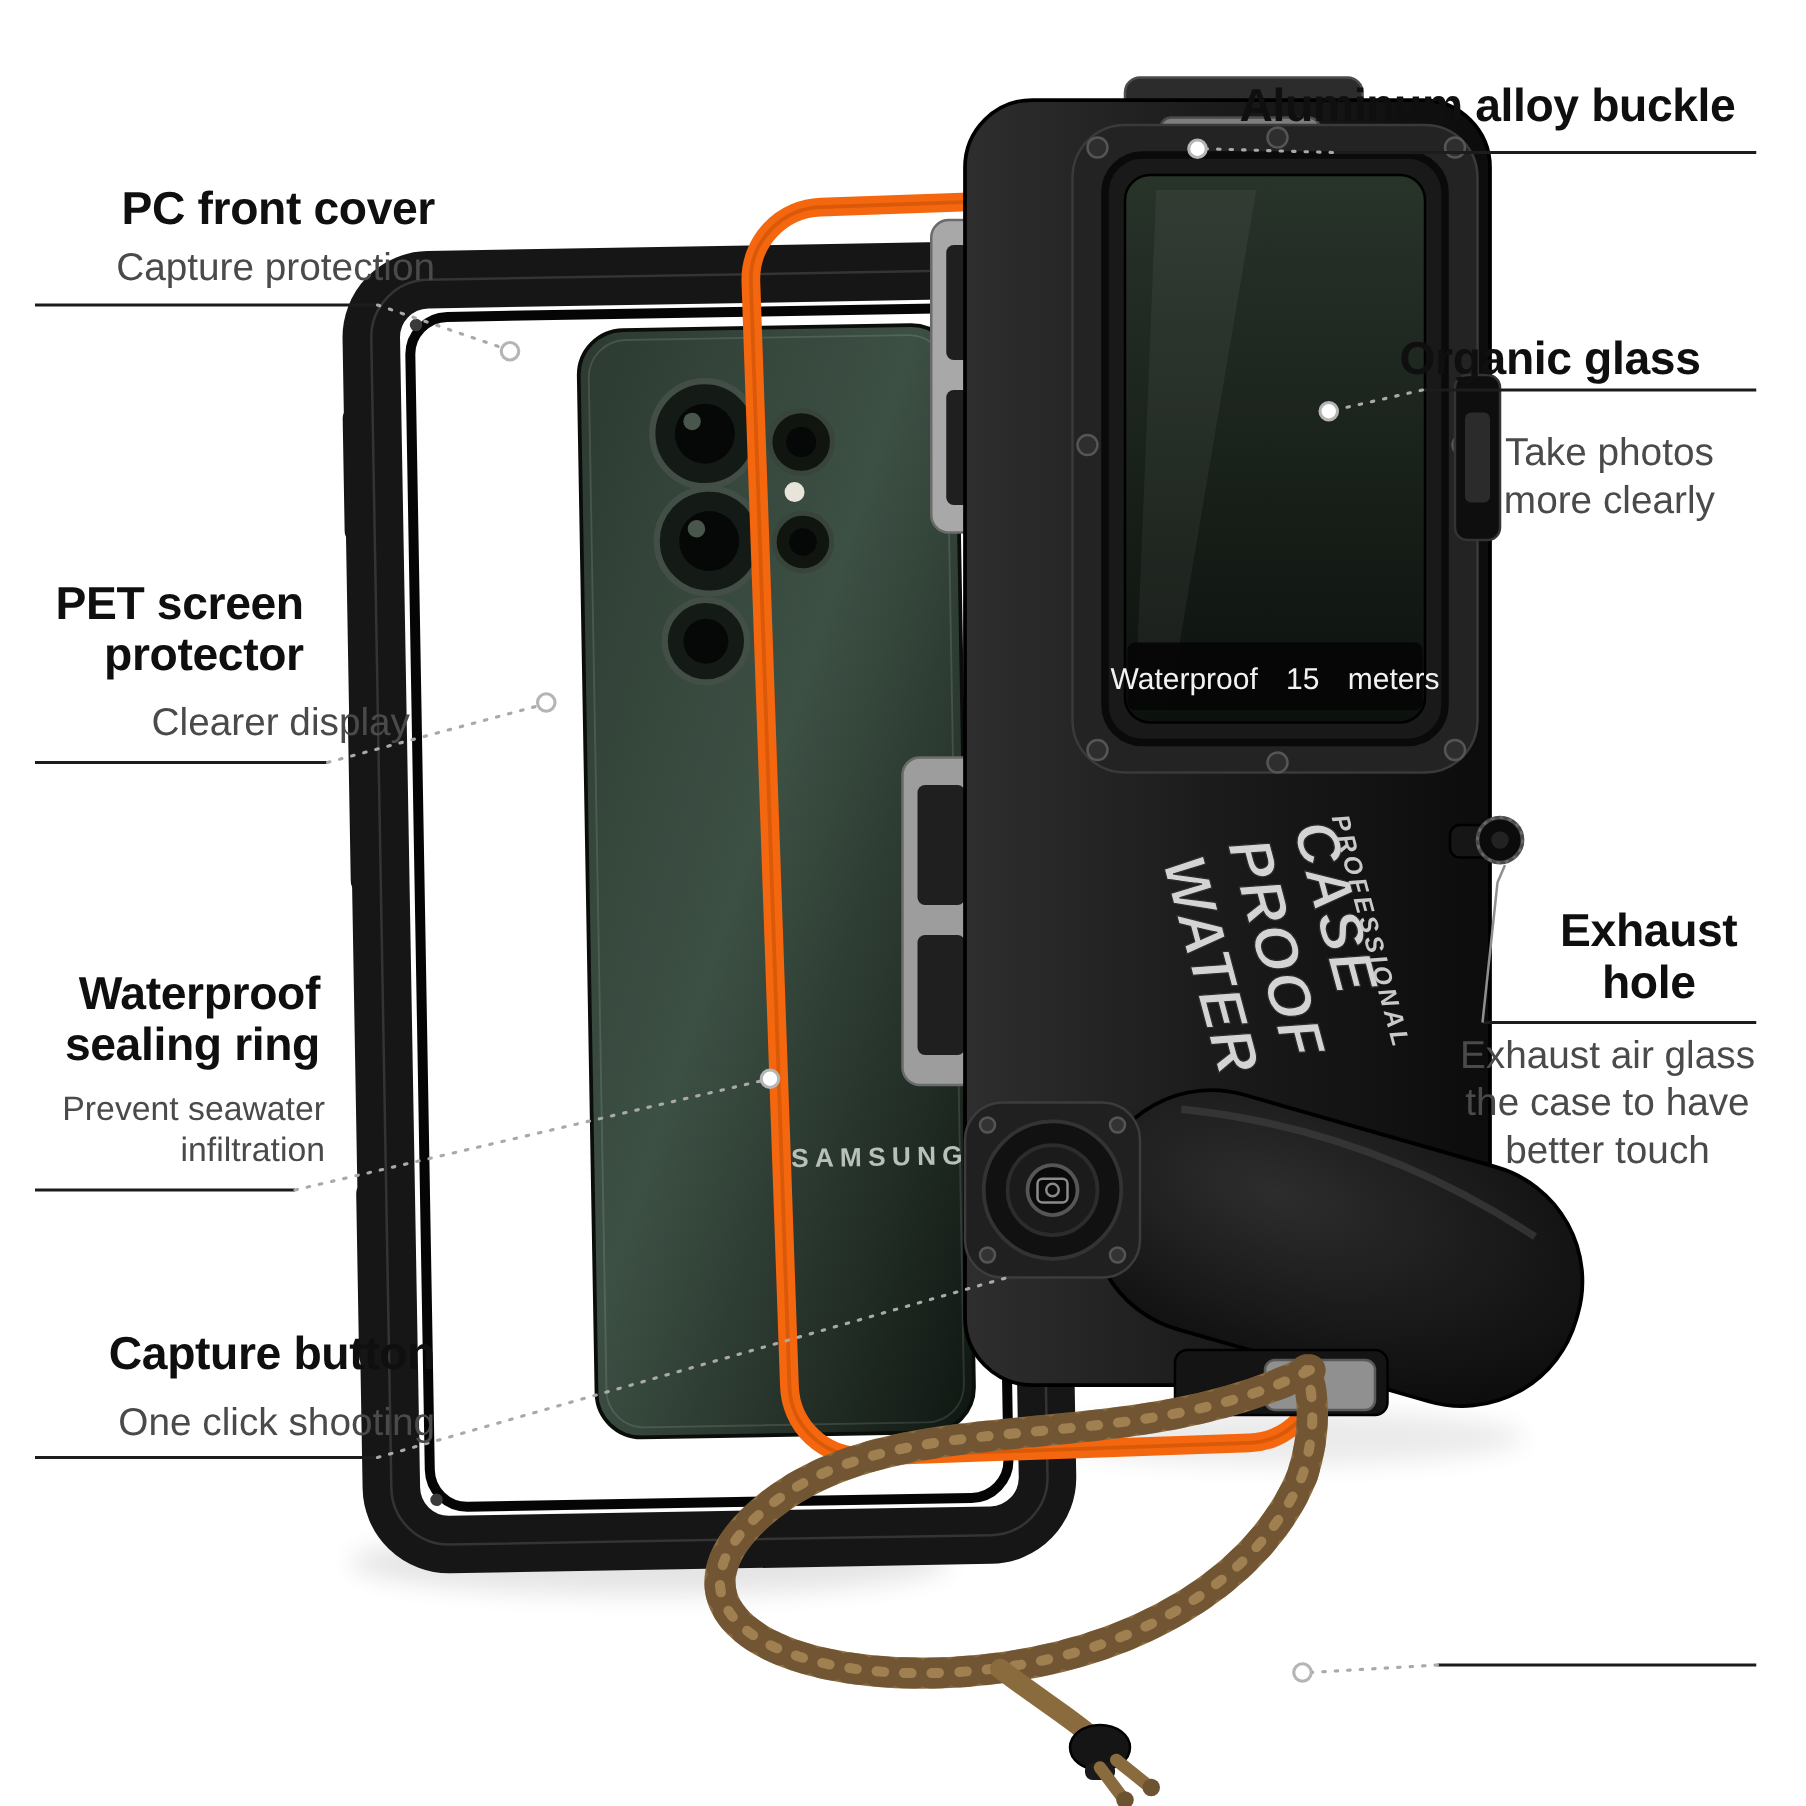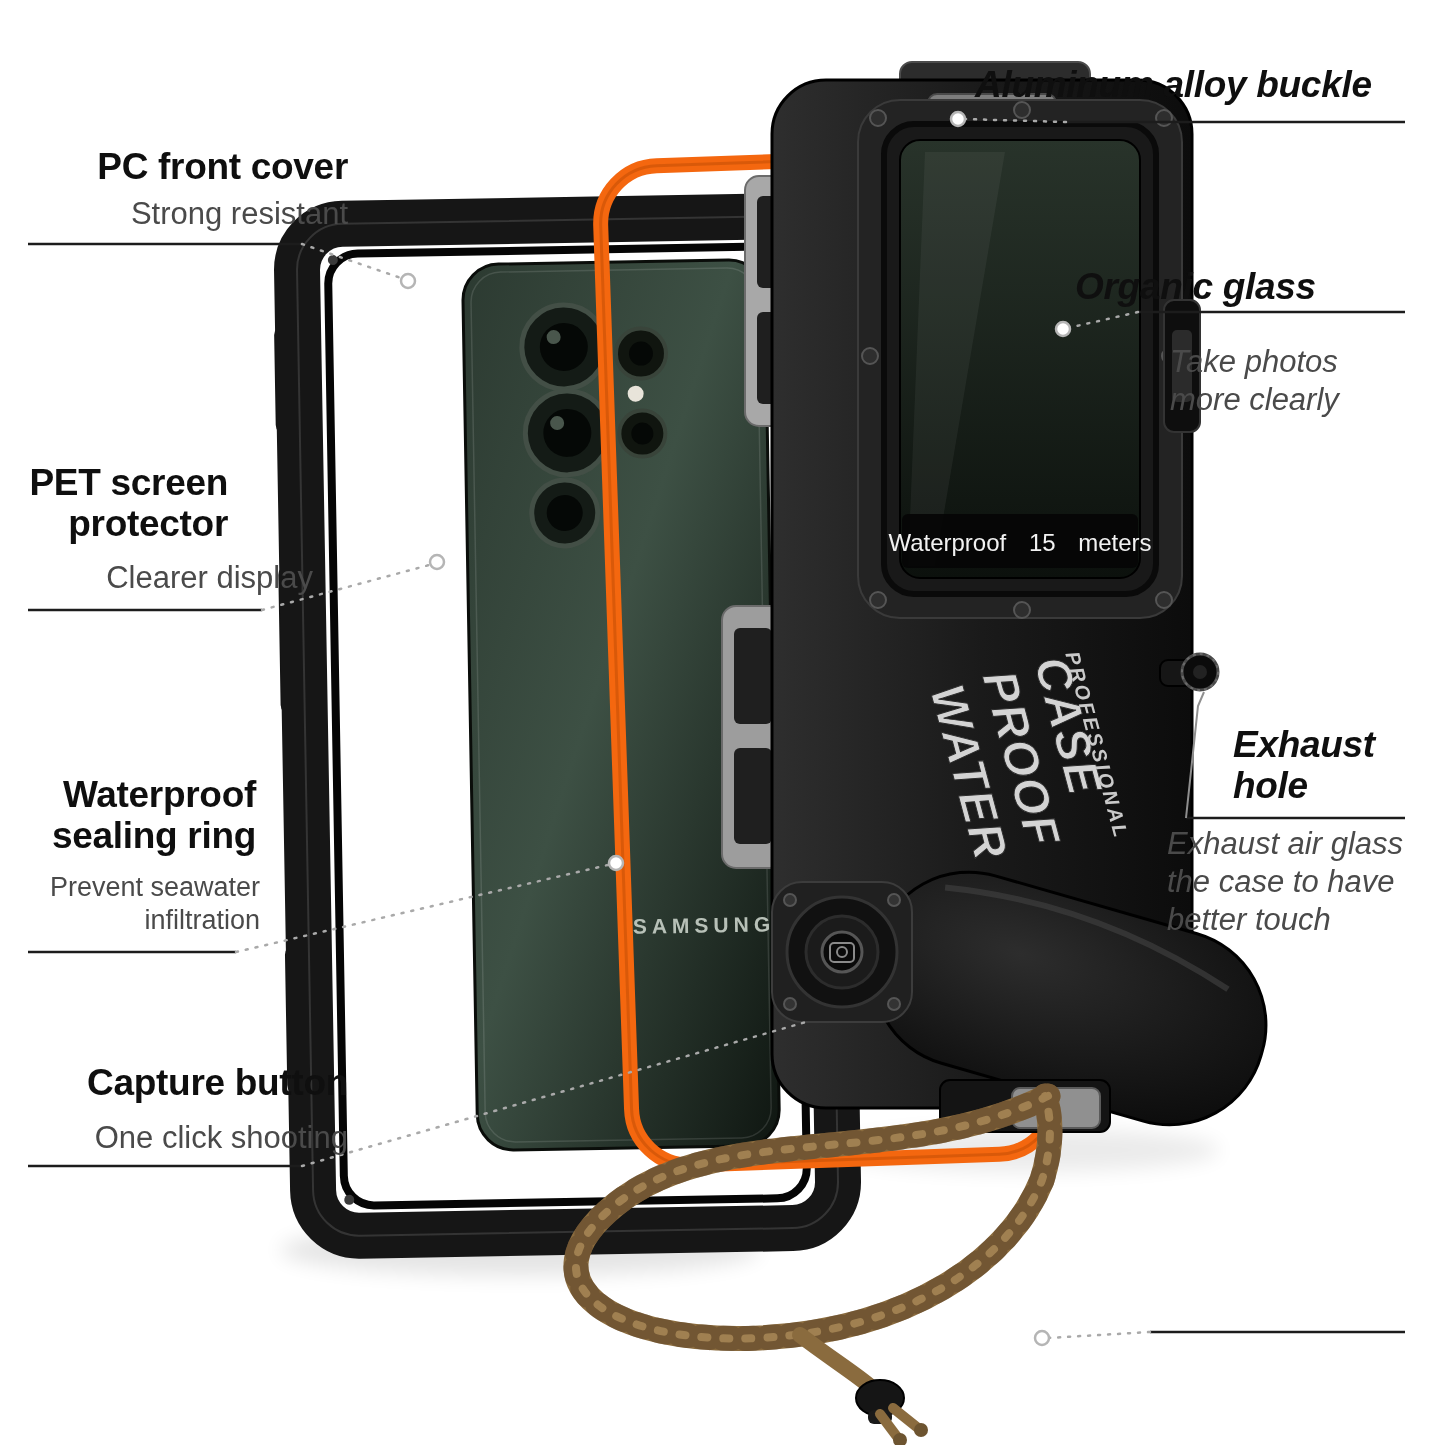--- a/index.html
+++ b/index.html
@@ -2,21 +2,21 @@
 <html><head>
 <meta charset="utf-8">
 <style>
   html,body{margin:0;padding:0;background:#ffffff;}
   .canvas{position:relative;width:1445px;height:1445px;background:#ffffff;overflow:hidden;
           font-family:"Liberation Sans",sans-serif;}
   .art{position:absolute;left:0;top:0;}
   .label{position:absolute;text-align:right;}
   .label .title{font-size:37px;font-weight:bold;color:#0f0f0f;line-height:1.12;letter-spacing:-0.3px;}
   .label .desc{font-size:31px;color:#4a4a4a;line-height:1.22;margin-top:10px;}
-  .label.right{text-align:left;font-style:italic;}
+  .label.right{text-align:center;}
   .desc.small{font-size:27px;}
 </style>
 </head>
 <body>
 
 <div class="canvas">
 
   <svg class="art" width="1445" height="1445" viewBox="0 0 1445 1445">
     <defs>
       <linearGradient id="phoneGrad" x1="0" y1="0" x2="1" y2="1">
@@ -206,24 +206,24 @@
         <circle cx="616" cy="863" r="7"></circle>
         <circle cx="958" cy="119" r="7"></circle>
         <circle cx="1063" cy="329" r="7"></circle>
         <circle cx="1042" cy="1338" r="7"></circle>
       </g>
     </g>
   </svg>
 
   <div class="label" style="left:28px;top:146px;width:320px">
     <div class="title">PC front cover</div>
-    <div class="desc" style="margin-top:8px">Strong resistant</div>
-  </div>
-
-  <div class="label" style="left:13px;top:462px;width:215px">
+    <div class="desc" style="margin-top:8px">Capture protection</div>
+  </div>
+
+  <div class="label" style="left:28px;top:462px;width:215px">
     <div class="title">PET screen protector</div>
     <div class="desc" style="margin-top:14px;width:300px">Clearer display</div>
   </div>
 
   <div class="label" style="left:28px;top:774px;width:228px">
     <div class="title">Waterproof sealing ring</div>
     <div class="desc small" style="margin-top:14px;width:232px">Prevent seawater infiltration</div>
   </div>
 
   <div class="label" style="left:28px;top:1062px;width:320px">

